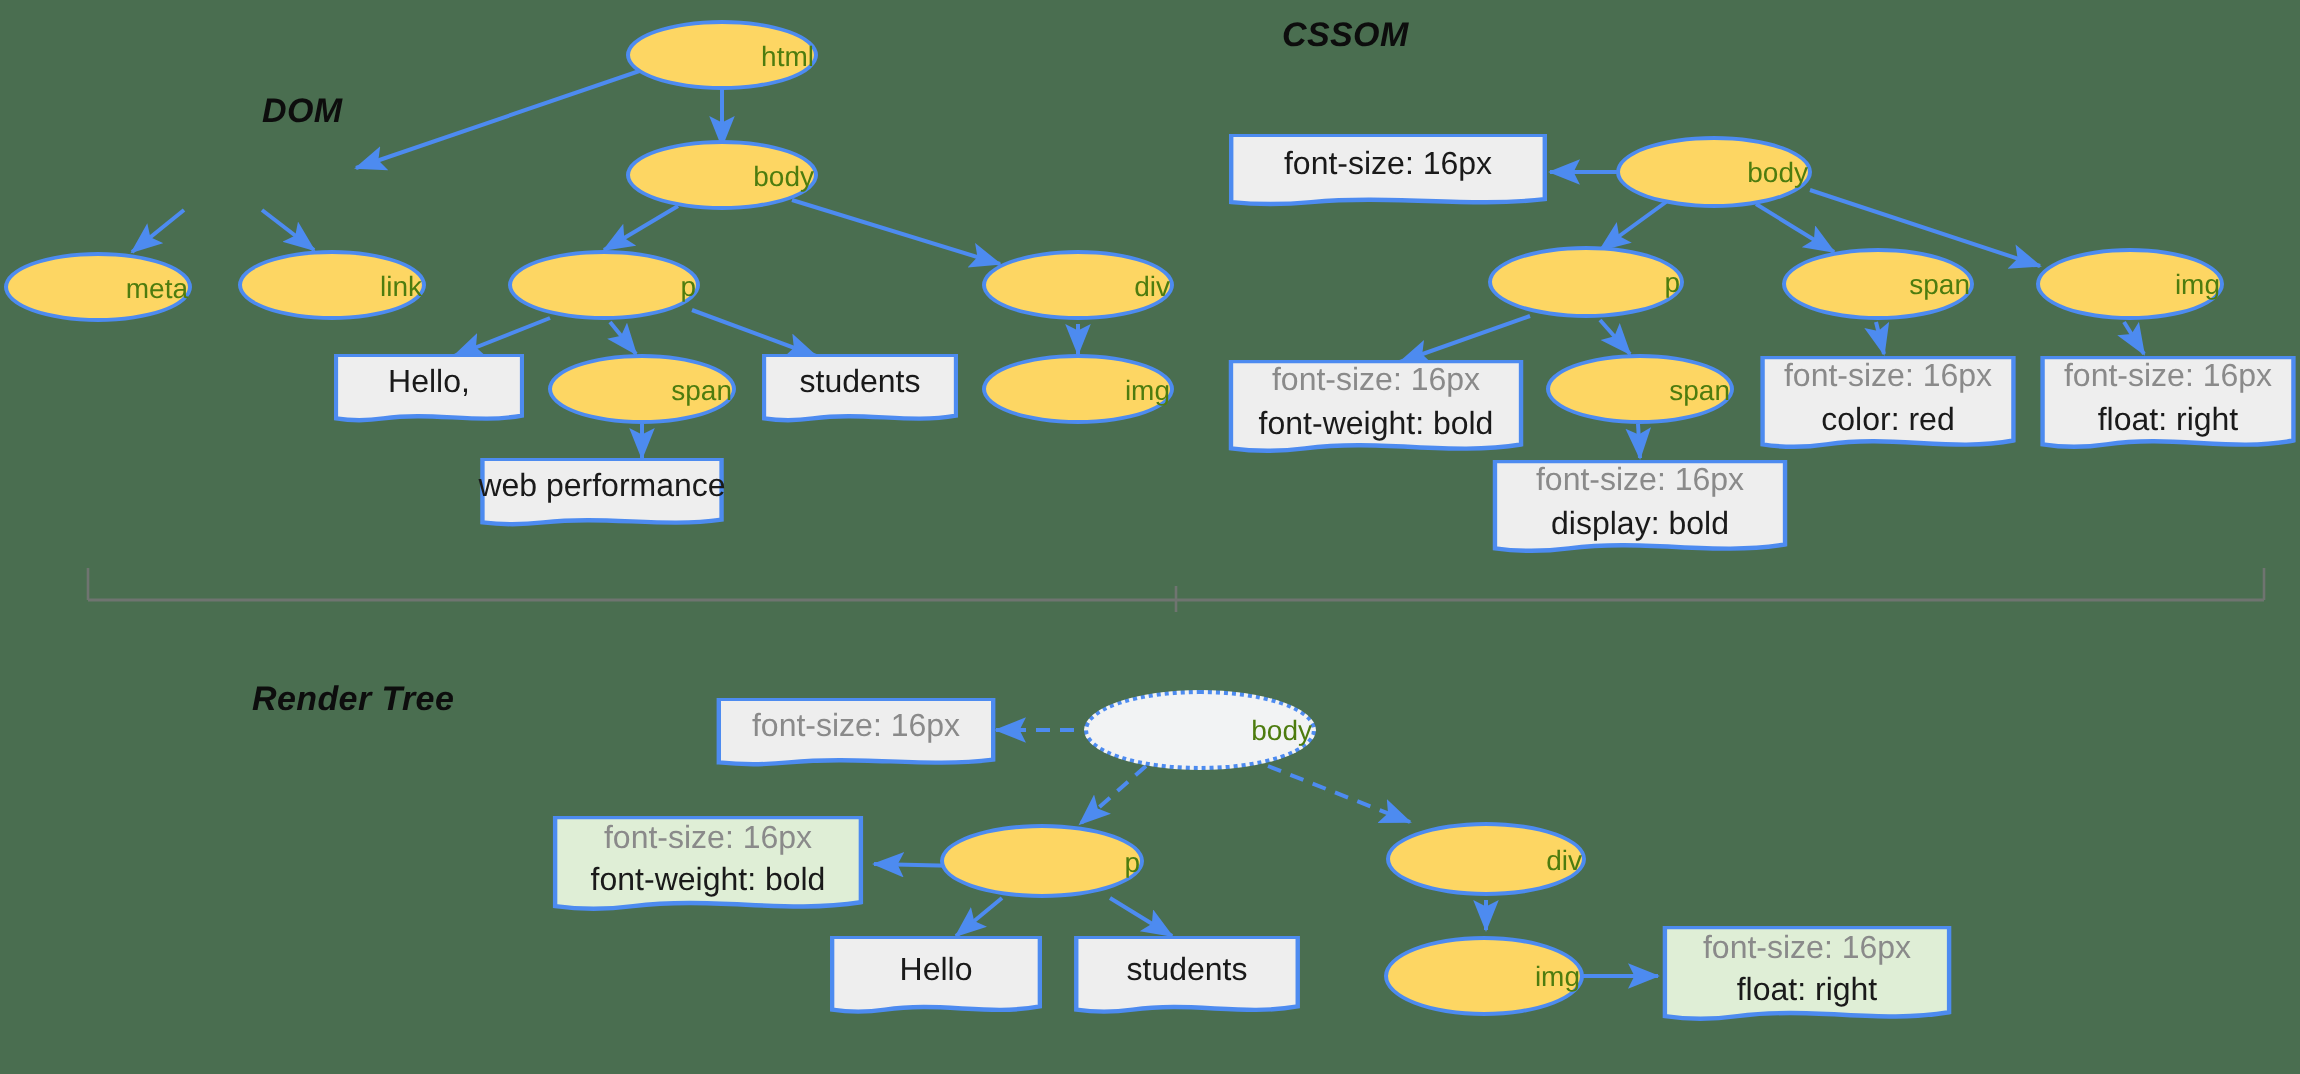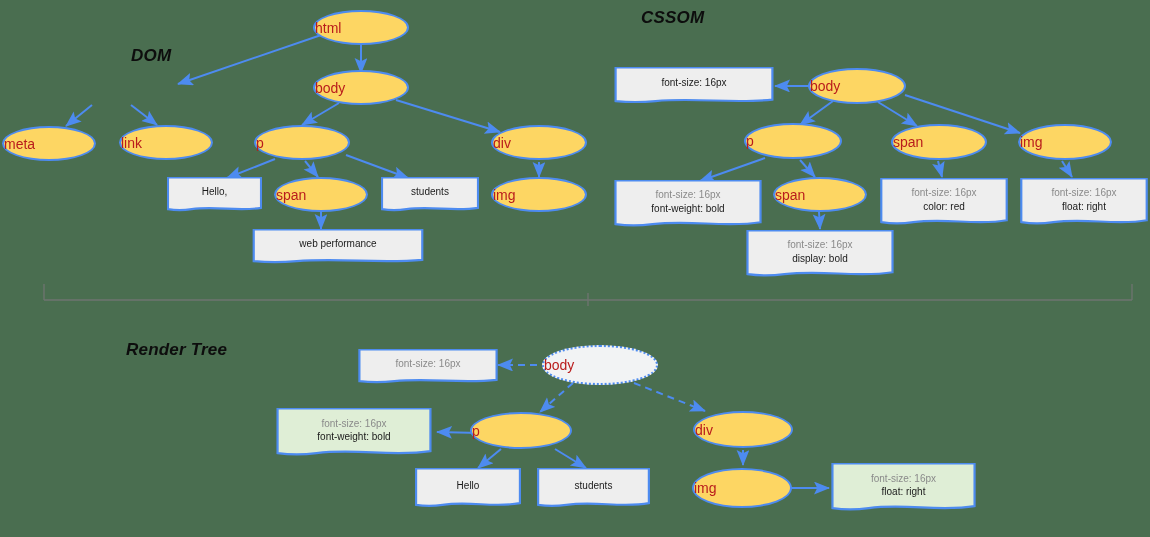--- a/index.html
+++ b/index.html
@@ -30,42 +30,42 @@
     font-size: 17px;
     color: #0d0d0d;
     white-space: nowrap;
     letter-spacing: .2px;
   }
   
   .node {
     position: absolute;
     display: flex;
     align-items: center;
-    justify-content: flex-start;
+    justify-content: flex-end;
     border-radius: 50%;
     background: #FDD663;
     border: 2px solid #4d8bf0;
     box-sizing: border-box;
     font-size: 14px;
-    color: #b91c1c;
+    color: #4d7c0f;
     white-space: nowrap;
   }
   .node.ghost {
     background: #f2f3f4;
     border: 2px dotted #4d8bf0;
   }
   
   .docbox {
     position: absolute;
     box-sizing: border-box;
     display: flex;
     flex-direction: column;
     align-items: center;
     justify-content: center;
-    font-size: 10px;
+    font-size: 16px;
     color: #1a1a1a;
     white-space: nowrap;
     background: transparent;
   }
   .docbox .dbg {
     position: absolute;
     left: 0; top: 0;
     width: 100%;
     height: 100%;
     z-index: 0;
@@ -169,21 +169,21 @@
     <div class="dtext">Hello,</div>
   </div>
 
   <div class="docbox" style="left:381px; top:177px; width:98px; height:35px;">
     <svg class="dbg" viewBox="0 0 100 100" preserveAspectRatio="none">
       <path d="M1,1 H99 V88 C75,100 52,82 26,92 C16,96 8,95 1,92 Z" fill="#eeeeee" stroke="#4d8bf0" stroke-width="2.2" vector-effect="non-scaling-stroke"></path>
     </svg>
     <div class="dtext">students</div>
   </div>
 
-  <div class="docbox" style="left:252px; top:229px; width:172px; height:35px;">
+  <div class="docbox" style="left:240px; top:229px; width:122px; height:35px;">
     <svg class="dbg" viewBox="0 0 100 100" preserveAspectRatio="none">
       <path d="M1,1 H99 V88 C75,100 52,82 26,92 C16,96 8,95 1,92 Z" fill="#eeeeee" stroke="#4d8bf0" stroke-width="2.2" vector-effect="non-scaling-stroke"></path>
     </svg>
     <div class="dtext">web performance</div>
   </div>
 
   <div class="node" style="left:808px; top:68px; width:98px; height:36px;">
     <span>body</span>
   </div>
   <div class="node" style="left:744px; top:123px; width:98px; height:36px;">

